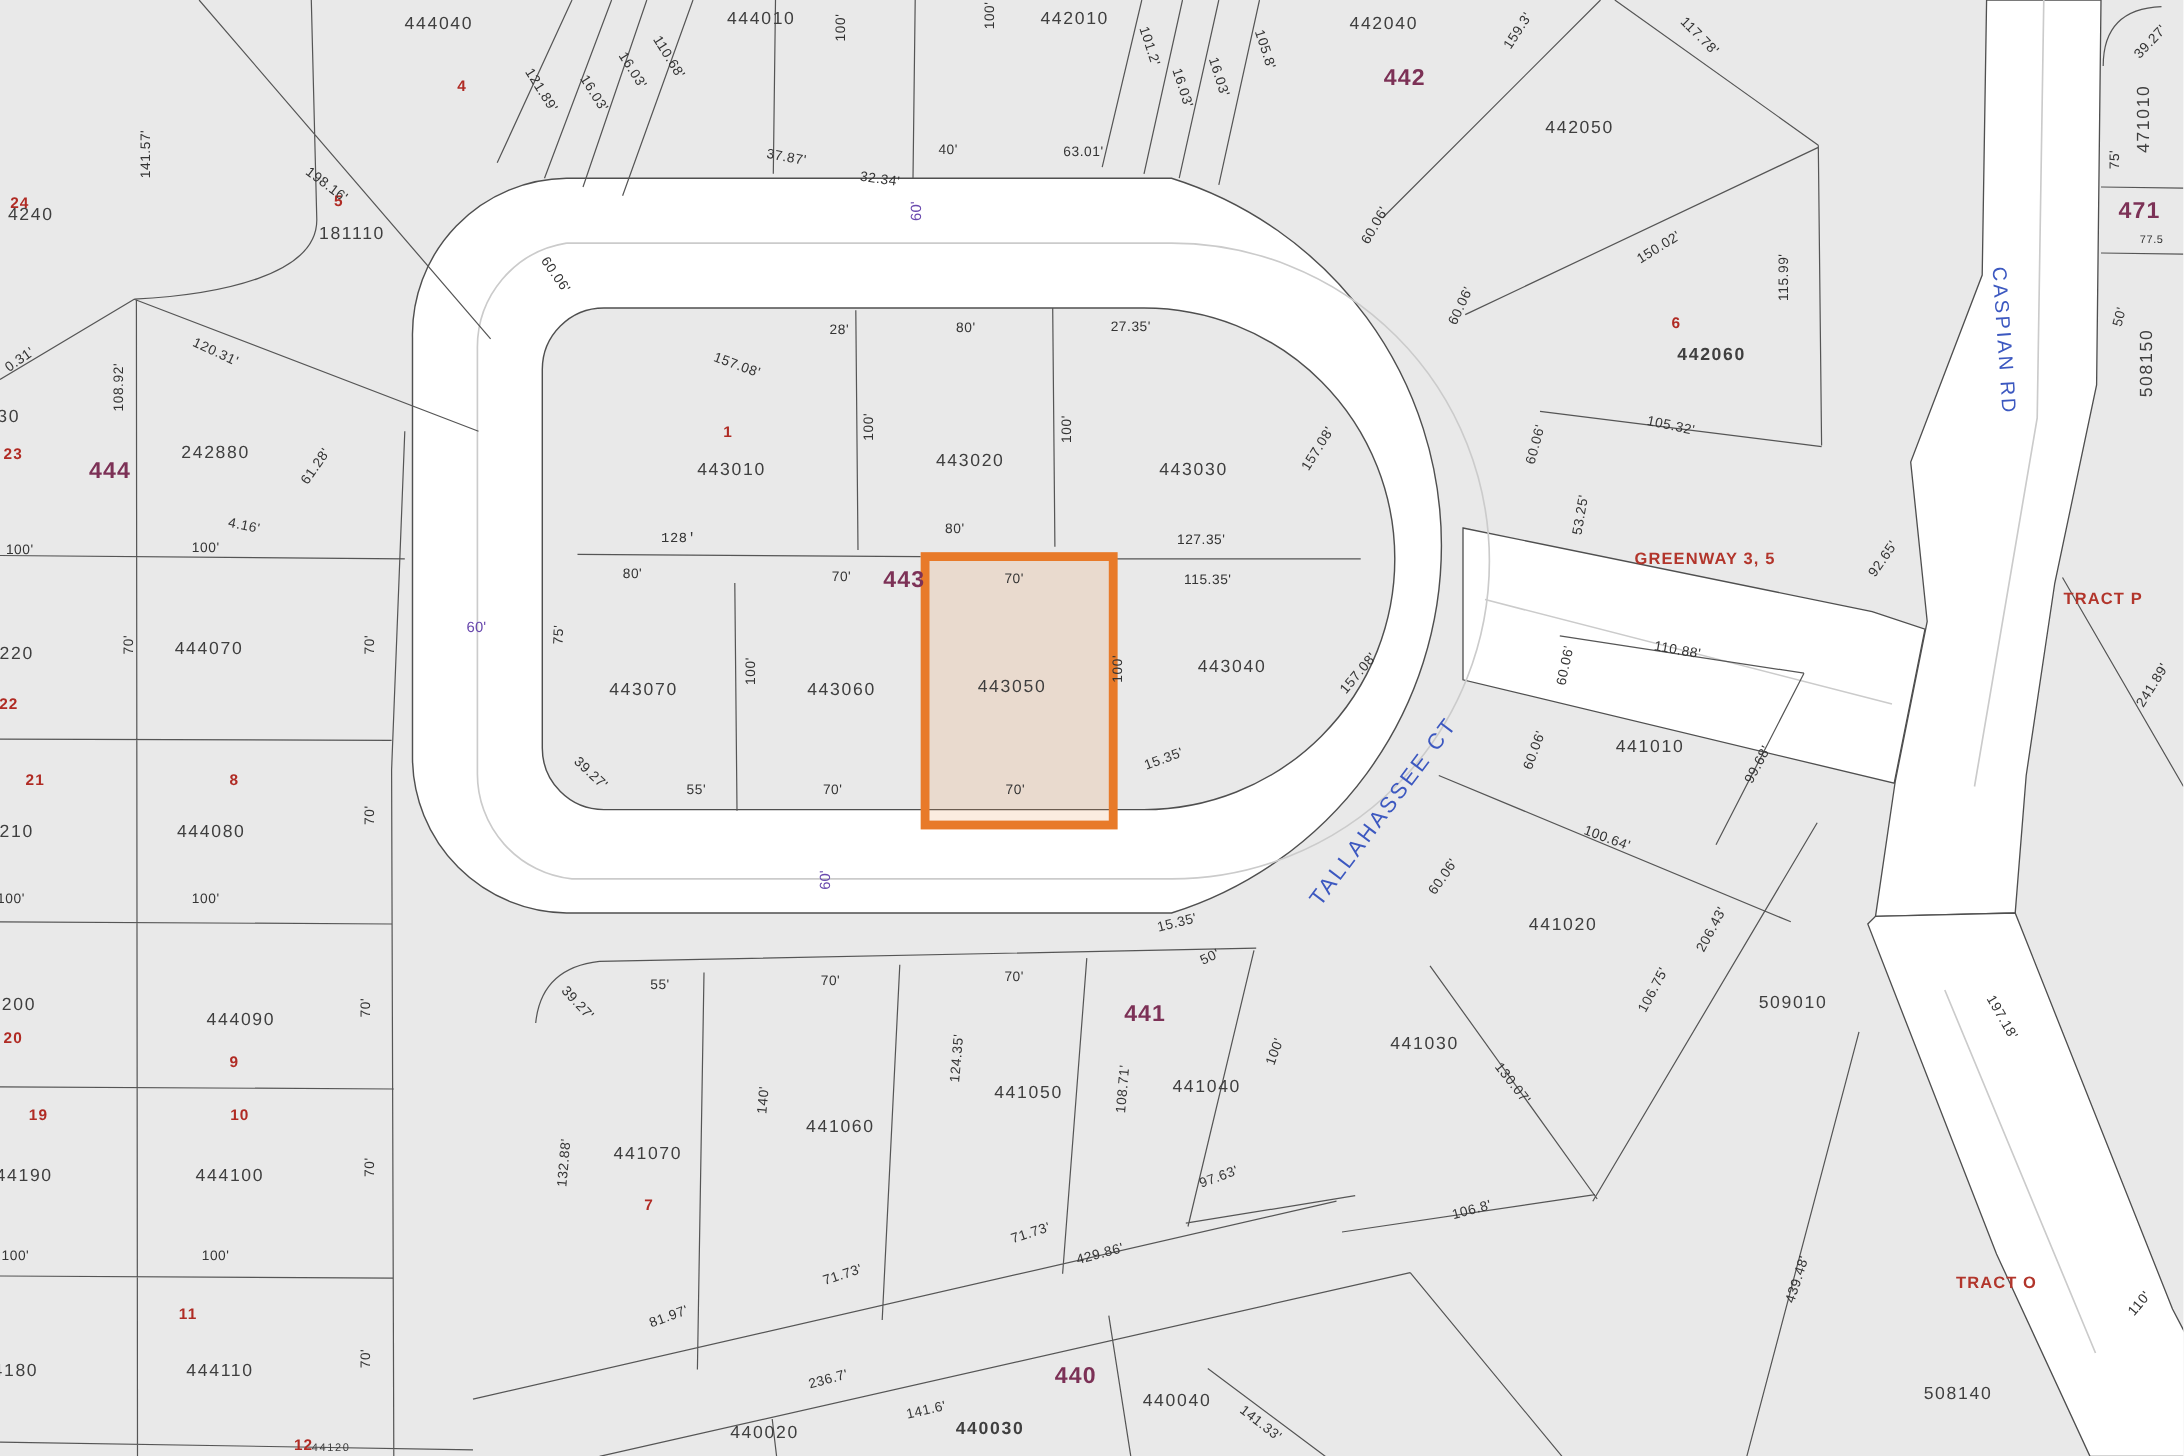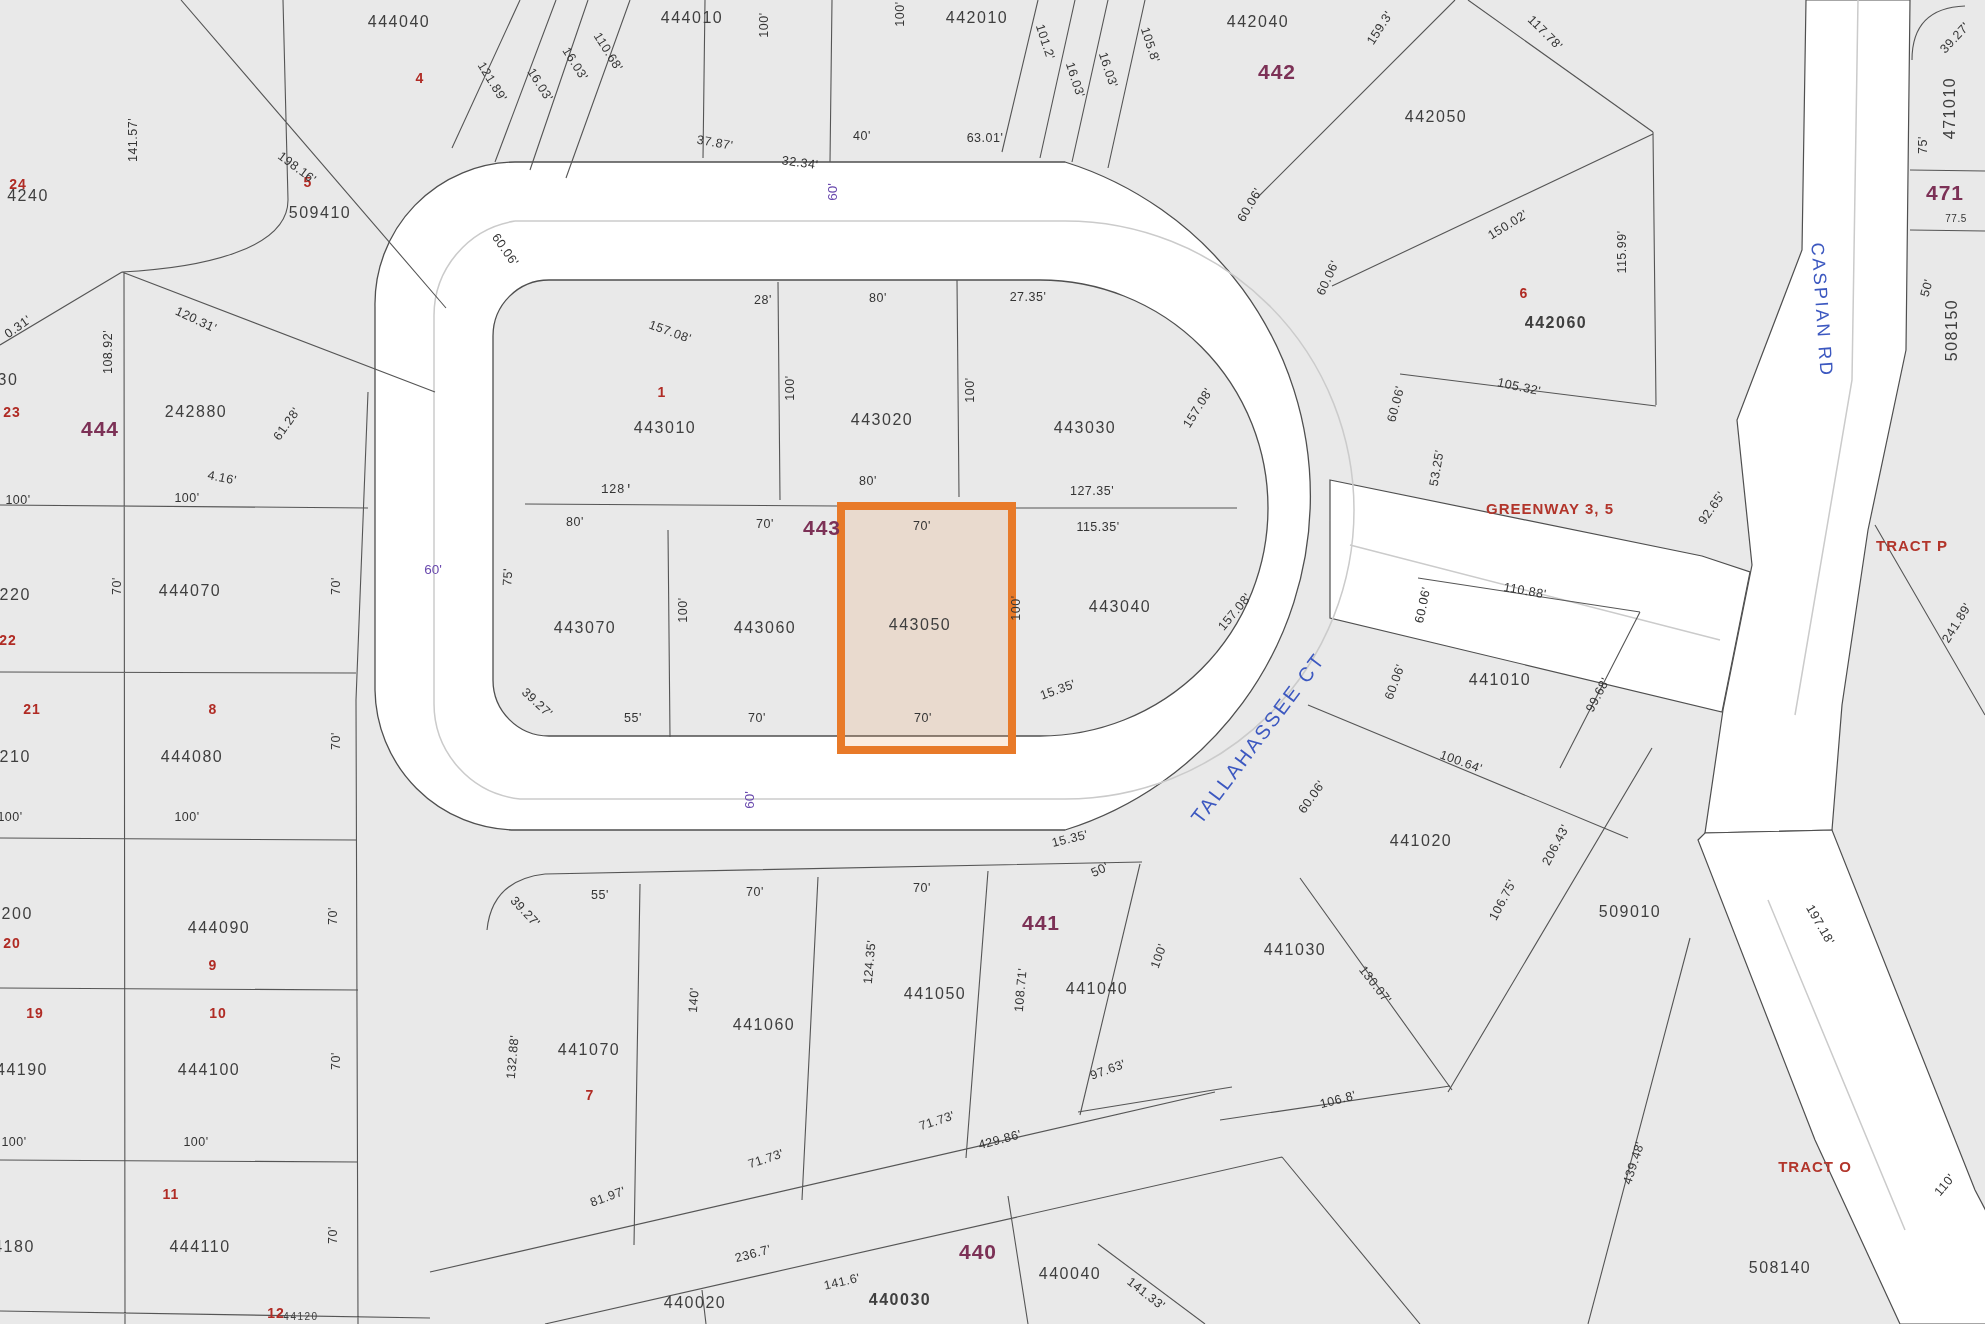--- a/index.html
+++ b/index.html
@@ -57,21 +57,21 @@
 
   <div id="hl" title="443050" style="left: 837px; top: 502px; width: 163px; height: 236px; border-color: rgb(232, 122, 41); background: rgba(233, 150, 85, 0.18);"></div>
 
   <div id="labels">
       <div class="lbl pid" style="left: 399px; top: 22px; transform: translate(-50%, -50%) rotate(0deg);">444040</div>
       <div class="lbl pid" style="left: 692px; top: 18px; transform: translate(-50%, -50%) rotate(0deg);">444010</div>
       <div class="lbl pid" style="left: 977px; top: 18px; transform: translate(-50%, -50%) rotate(0deg);">442010</div>
       <div class="lbl pid" style="left: 1258px; top: 22px; transform: translate(-50%, -50%) rotate(0deg);">442040</div>
       <div class="lbl pid" style="left: 1436px; top: 117px; transform: translate(-50%, -50%) rotate(0deg);">442050</div>
       <div class="lbl pid" style="left: 1556px; top: 323px; transform: translate(-50%, -50%) rotate(0deg); font-weight: bold;">442060</div>
-      <div class="lbl pid" style="left: 320px; top: 213px; transform: translate(-50%, -50%) rotate(0deg);">509410</div>
+      <div class="lbl pid" style="left: 320px; top: 213px; transform: translate(-50%, -50%) rotate(0deg);">181110</div>
       <div class="lbl pid" style="left: 196px; top: 412px; transform: translate(-50%, -50%) rotate(0deg);">242880</div>
       <div class="lbl pid" style="left: 28px; top: 196px; transform: translate(-50%, -50%) rotate(0deg);">4240</div>
       <div class="lbl pid" style="left: 8px; top: 380px; transform: translate(-50%, -50%) rotate(0deg);">30</div>
       <div class="lbl pid" style="left: 10px; top: 595px; transform: translate(-50%, -50%) rotate(0deg);">4220</div>
       <div class="lbl pid" style="left: 10px; top: 757px; transform: translate(-50%, -50%) rotate(0deg);">4210</div>
       <div class="lbl pid" style="left: 12px; top: 914px; transform: translate(-50%, -50%) rotate(0deg);">4200</div>
       <div class="lbl pid" style="left: 22px; top: 1070px; transform: translate(-50%, -50%) rotate(0deg);">44190</div>
       <div class="lbl pid" style="left: 14px; top: 1247px; transform: translate(-50%, -50%) rotate(0deg);">4180</div>
       <div class="lbl pid" style="left: 190px; top: 591px; transform: translate(-50%, -50%) rotate(0deg);">444070</div>
       <div class="lbl pid" style="left: 192px; top: 757px; transform: translate(-50%, -50%) rotate(0deg);">444080</div>

